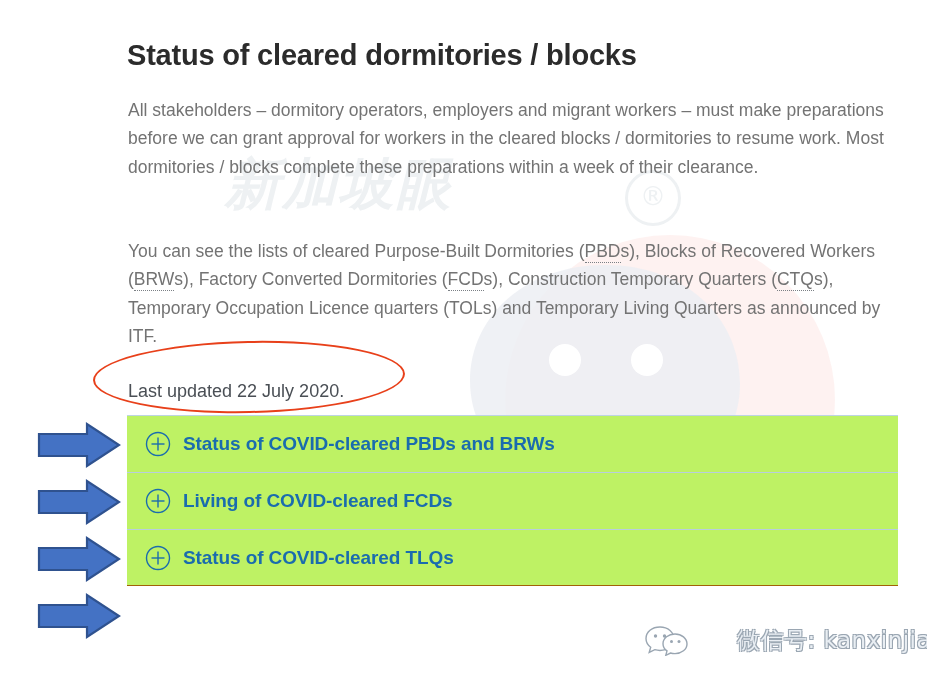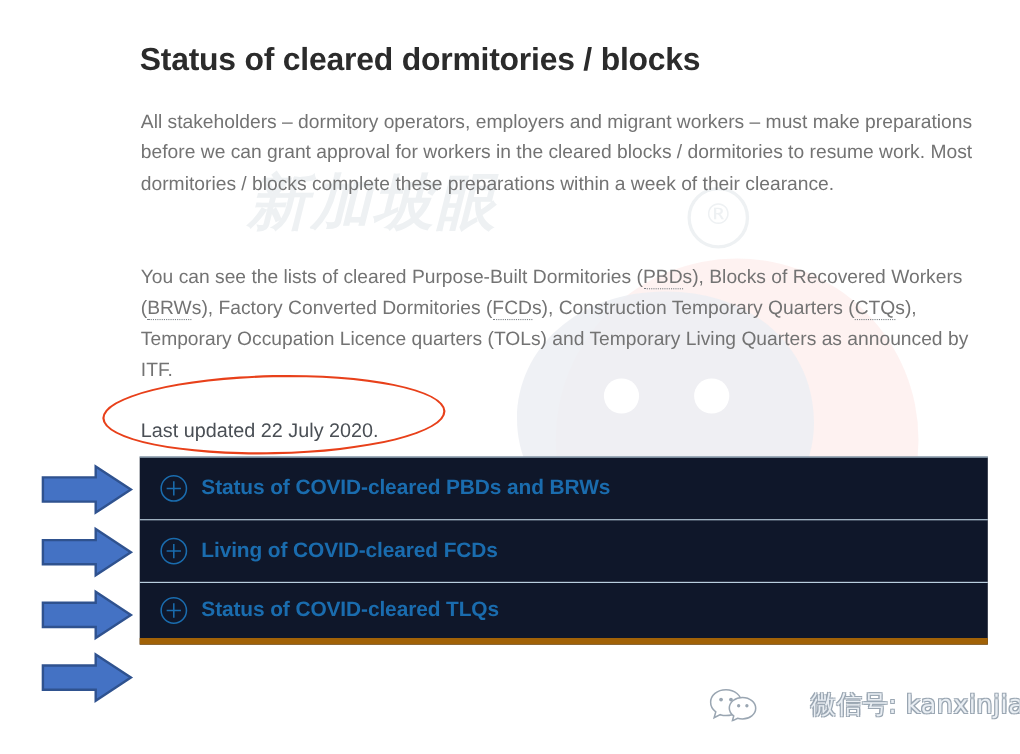--- a/index.html
+++ b/index.html
@@ -130,28 +130,28 @@
   
   #accordion {
     position: absolute;
     left: 127px;
     top: 415px;
     width: 771px;
   }
   .acc-row {
     position: relative;
     height: 57px;
-    background: #0f172a;
+    background: #bef264;
     border-top: 1px solid #b8cede;
     display: flex;
     align-items: center;
     box-sizing: border-box;
   }
   .acc-row:first-child { border-top: 1px solid #bed4e3; }
-  .acc-row:last-child { border-bottom: 6px solid #a16207; }
+  .acc-row:last-child { border-bottom: 1px solid #a16207; }
 
   .plus-icon {
     margin-left: 18px;
     margin-right: 12px;
     flex: 0 0 auto;
     display: block;
   }
   .acc-label {
     font-size: 19px;
     font-weight: 700;

